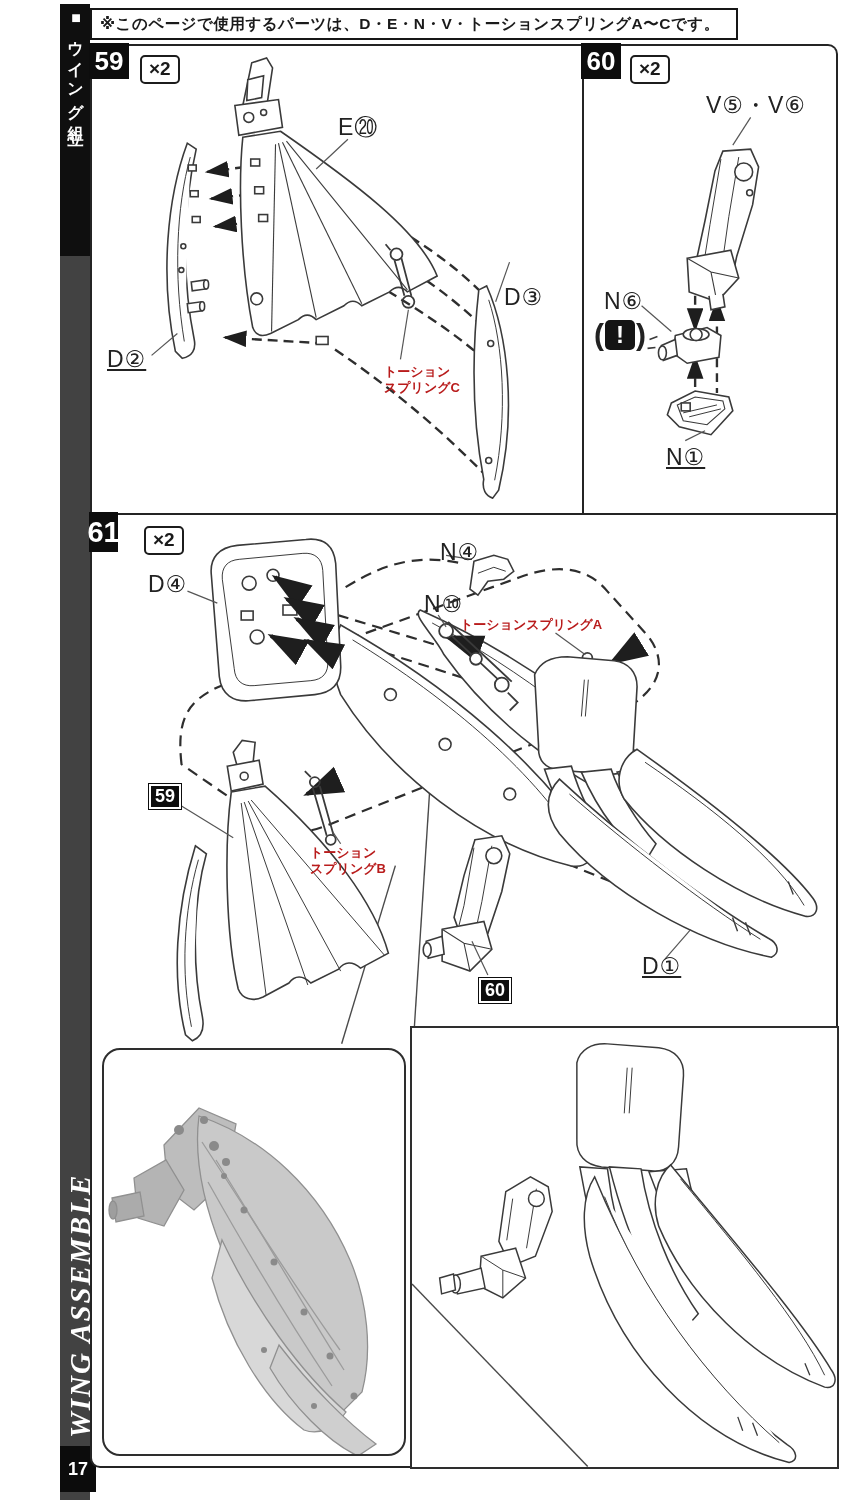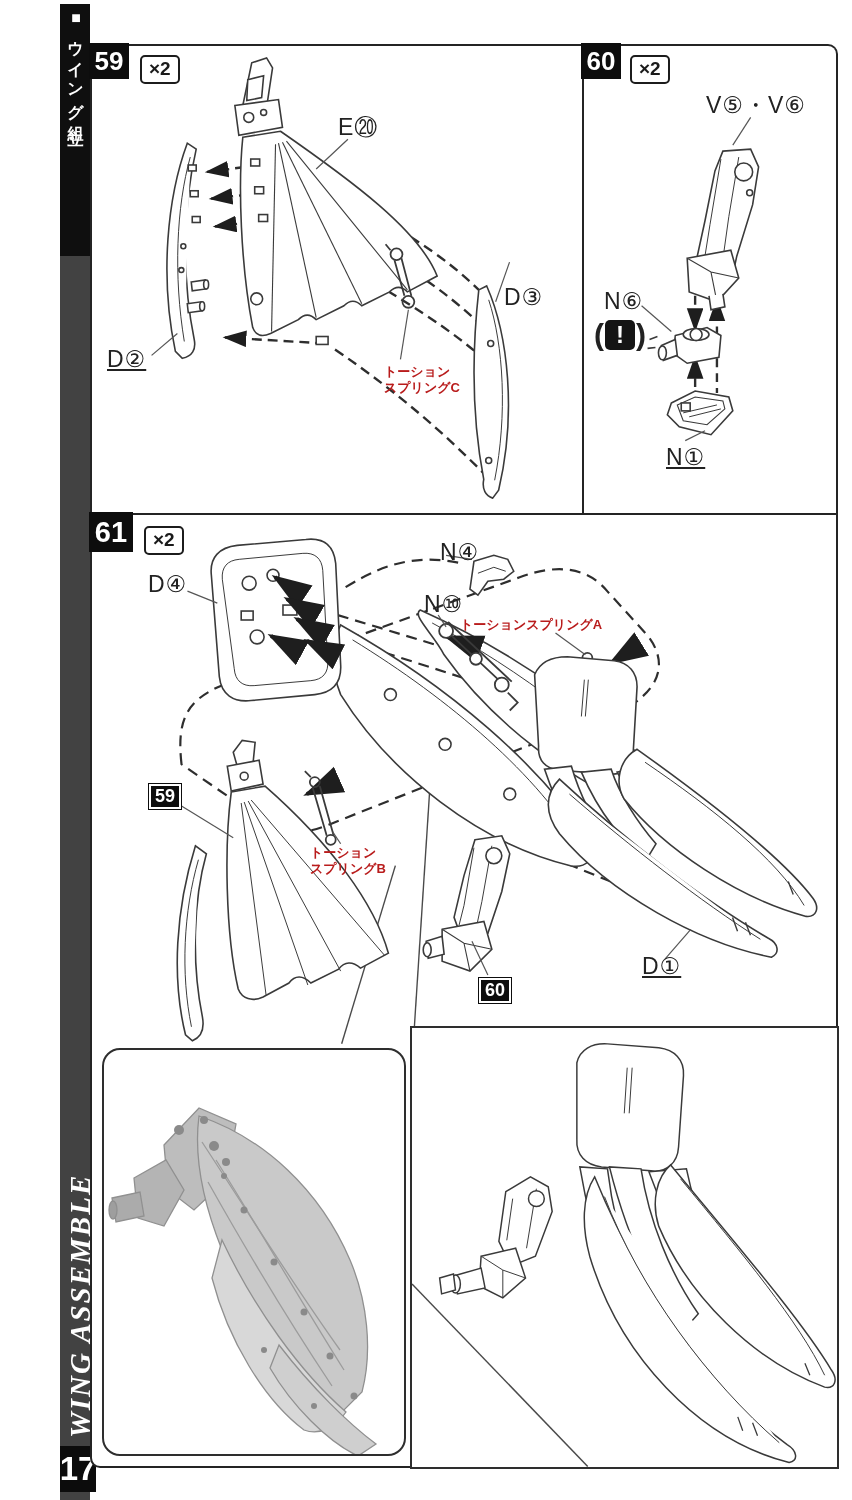--- a/index.html
+++ b/index.html
@@ -8,36 +8,36 @@
   
   .side-bar{position:absolute;left:60px;top:4px;width:30px;height:1496px;background:#424242;}
   .side-head{position:absolute;left:60px;top:4px;width:30px;height:252px;background:#0f0f0f;
              display:flex;justify-content:center;}
   .side-head span{writing-mode:vertical-rl;text-orientation:upright;color:#fff;
                   font-size:16px;font-weight:bold;letter-spacing:3px;margin-top:5px;}
   .side-en{position:absolute;left:64px;top:1438px;width:292px;transform:rotate(-90deg);
            transform-origin:0 0;color:#fff;font-family:"Liberation Serif","DejaVu Serif",serif;
            font-style:italic;font-weight:bold;font-size:29px;letter-spacing:2px;white-space:nowrap;}
   .page-num{position:absolute;left:60px;top:1446px;width:36px;height:46px;background:#0c0c0c;
-            color:#fff;font-weight:bold;font-size:33px;display:flex;align-items:center;justify-content:center;}
+            color:#fff;font-weight:bold;font-size:18px;display:flex;align-items:center;justify-content:center;}
   
   .notice{position:absolute;left:90px;top:8px;width:648px;height:32px;border:2.5px solid #161616;
           background:#fff;display:flex;align-items:center;padding-left:8px;box-sizing:border-box;
           font-weight:bold;font-size:15.5px;letter-spacing:.5px;}
   
   .panel{position:absolute;background:#fff;border:2.5px solid #242424;box-sizing:border-box;}
   .p59{left:90px;top:44px;width:494px;height:471px;border-radius:10px 0 0 0;}
   .p60{left:584px;top:44px;width:254px;height:471px;border-left:none;border-radius:0 10px 0 0;}
   .p61{left:90px;top:513px;width:748px;height:955px;border-radius:0 0 10px 10px;}
   .panel svg{position:absolute;left:0;top:0;width:100%;height:100%;}
   
   .step-badge{position:absolute;background:#0d0d0d;color:#fff;font-weight:bold;
               display:flex;align-items:center;justify-content:center;z-index:5;}
   .badge-s{width:40px;height:36px;font-size:26px;left:-3px;top:-3px;}
-  .badge-l{width:44px;height:40px;font-size:29px;left:-3px;top:-3px;}
+  .badge-l{width:29px;height:40px;font-size:29px;left:-3px;top:-3px;}
   .mult{position:absolute;border:2px solid #1c1c1c;border-radius:5px;background:#fff;
         font-weight:bold;font-size:19px;padding:1px 7px 2px;z-index:5;}
   .plabel{position:absolute;font-size:23px;color:#222;white-space:nowrap;z-index:4;letter-spacing:1px;}
   .jnote{position:absolute;font-size:13px;font-weight:bold;color:#b91c1c;line-height:16px;
          white-space:nowrap;z-index:4;}
   .refbox{position:absolute;background:#0d0d0d;color:#fff;font-weight:bold;font-size:18px;
           padding:2px 6px;border:1.5px solid #0d0d0d;box-shadow:inset 0 0 0 2px #fff;z-index:5;}
   .warn-row{position:absolute;display:flex;align-items:center;gap:1px;z-index:5;
             font-size:30px;font-weight:bold;color:#222;}
   .warn-box{width:30px;height:30px;background:#151515;border-radius:5px;color:#fff;
@@ -54,20 +54,23 @@
 
 <div class="page">
 
   <div class="side-bar"></div>
   <div class="side-head">
     <span>■ウイング組立</span>
   </div>
   <div class="side-en">WING ASSEMBLE</div>
   <div class="page-num">17</div>
 
+  <div class="notice">
+    <span>※このページで使用するパーツは、D・E・N・V・トーションスプリングA〜Cです。</span>
+  </div>
 
   <div class="panel p59">
     <svg viewBox="0 0 494 471">
       <defs>
           <marker id="ah59" markerWidth="11" markerHeight="8" refX="9" refY="3.5" orient="auto">
         <path d="M0,0 L10,3.5 L0,7 Z" fill="#1e1e1e"></path>
           </marker>
         </defs>
 
       <g stroke="#2e2e2e" stroke-width="2.4" fill="none" stroke-dasharray="10 6">

